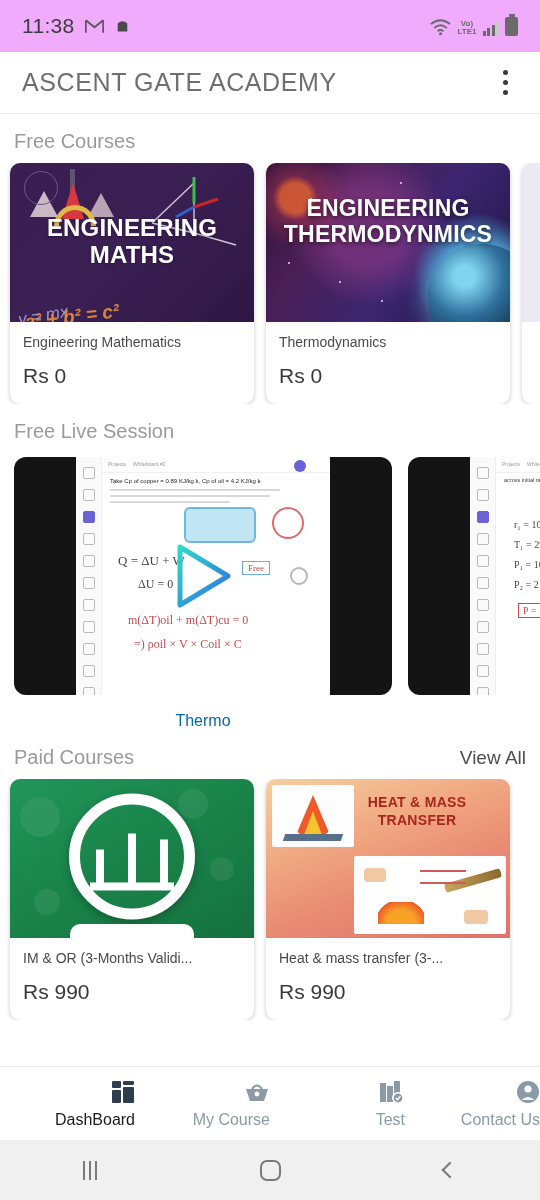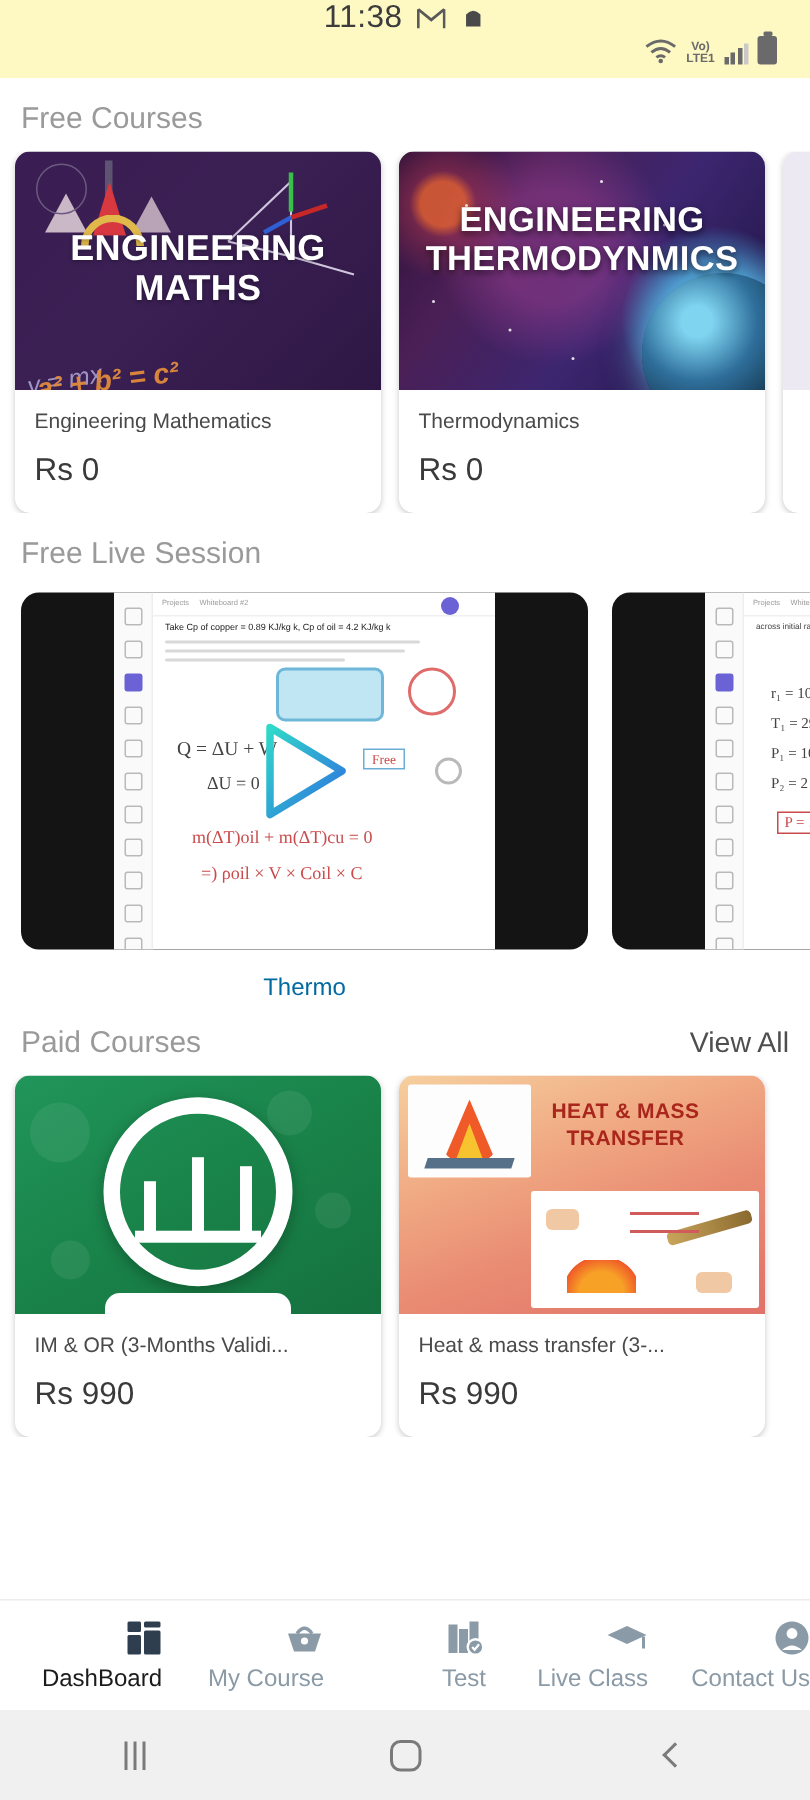--- a/index.html
+++ b/index.html
@@ -7,21 +7,21 @@
     width: 540px; height: 1200px;
     font-family: "Liberation Sans", sans-serif;
     background: #ffffff;
     overflow: hidden;
   }
   .phone { position: relative; width: 540px; height: 1200px; background: #fff; }
 
   
   .statusbar {
     height: 52px; display: flex; align-items: center;
-    padding: 0 22px; background: #fef9c3; flex-direction: column;
+    padding: 0 22px; background: #f0abfc;
   }
   .sb-left { display: flex; align-items: center; gap: 10px; }
   .sb-time { font-size: 21px; color: #3c3c3c; letter-spacing: .3px; }
   .sb-right { margin-left: auto; display: flex; align-items: flex-end; gap: 6px; }
   .icon-gmail { width: 19px; height: 15px; color: #5a5a5a; }
   .icon-app2 { width: 17px; height: 16px; color: #4a4a4a; }
   .icon-wifi { width: 23px; height: 18px; color: #6a6a6a; }
   .volte { font-size: 8px; line-height: 8px; color: #6a6a6a; text-align: center; font-weight: 700;}
   .icon-signal { display: flex; align-items: flex-end; gap: 1.5px; height: 15px; }
   .icon-signal i { display: block; width: 3px; background: #6a6a6a; }
@@ -264,20 +264,28 @@
       <span class="icon-signal">
           <i></i>
           <i></i>
           <i></i>
           <i></i>
         </span>
       <span class="icon-battery"></span>
     </div>
   </div>
 
+  <div class="appbar">
+    <span class="appbar-title">ASCENT GATE ACADEMY</span>
+    <span class="kebab">
+        <i></i>
+        <i></i>
+        <i></i>
+      </span>
+  </div>
 
   <div class="content">
 
     <div class="section-head">
       <span class="section-title">Free Courses</span>
     </div>
 
     <div class="rail">
 
       <div class="course-card">
@@ -512,29 +520,20 @@
           <rect x="1" y="3" width="6" height="19" fill="currentColor"></rect>
           <rect x="8" y="6" width="6" height="16" fill="currentColor"></rect>
           <rect x="15" y="1" width="6" height="21" fill="currentColor"></rect>
           <circle cx="19" cy="18" r="5.2" fill="currentColor" stroke="#fff" stroke-width="1.6"></circle>
           <path d="M16.8 18 L18.4 19.8 L21.4 16.2" stroke="#fff" stroke-width="1.5" fill="none"></path>
         </svg>
       </span>
       <span class="nav-lbl">Test</span>
     </div>
 
-    <div class="navitem">
-      <span class="nav-ico">
-        <svg width="28" height="24" viewBox="0 0 28 24">
-          <path d="M14 4 L27 10 L14 16 L1 10 Z" fill="currentColor"></path>
-          <path d="M25 11 L25 19" stroke="currentColor" stroke-width="2" fill="none"></path>
-        </svg>
-      </span>
-      <span class="nav-lbl">Live Class</span>
-    </div>
 
     <div class="navitem">
       <span class="nav-ico">
         <svg width="24" height="24" viewBox="0 0 24 24">
           <circle cx="12" cy="12" r="11" fill="currentColor"></circle>
           <circle cx="12" cy="9" r="3.6" fill="#fff"></circle>
           <path d="M5.4 20 Q12 14 18.6 20" fill="#fff"></path>
         </svg>
       </span>
       <span class="nav-lbl">Contact Us</span>

